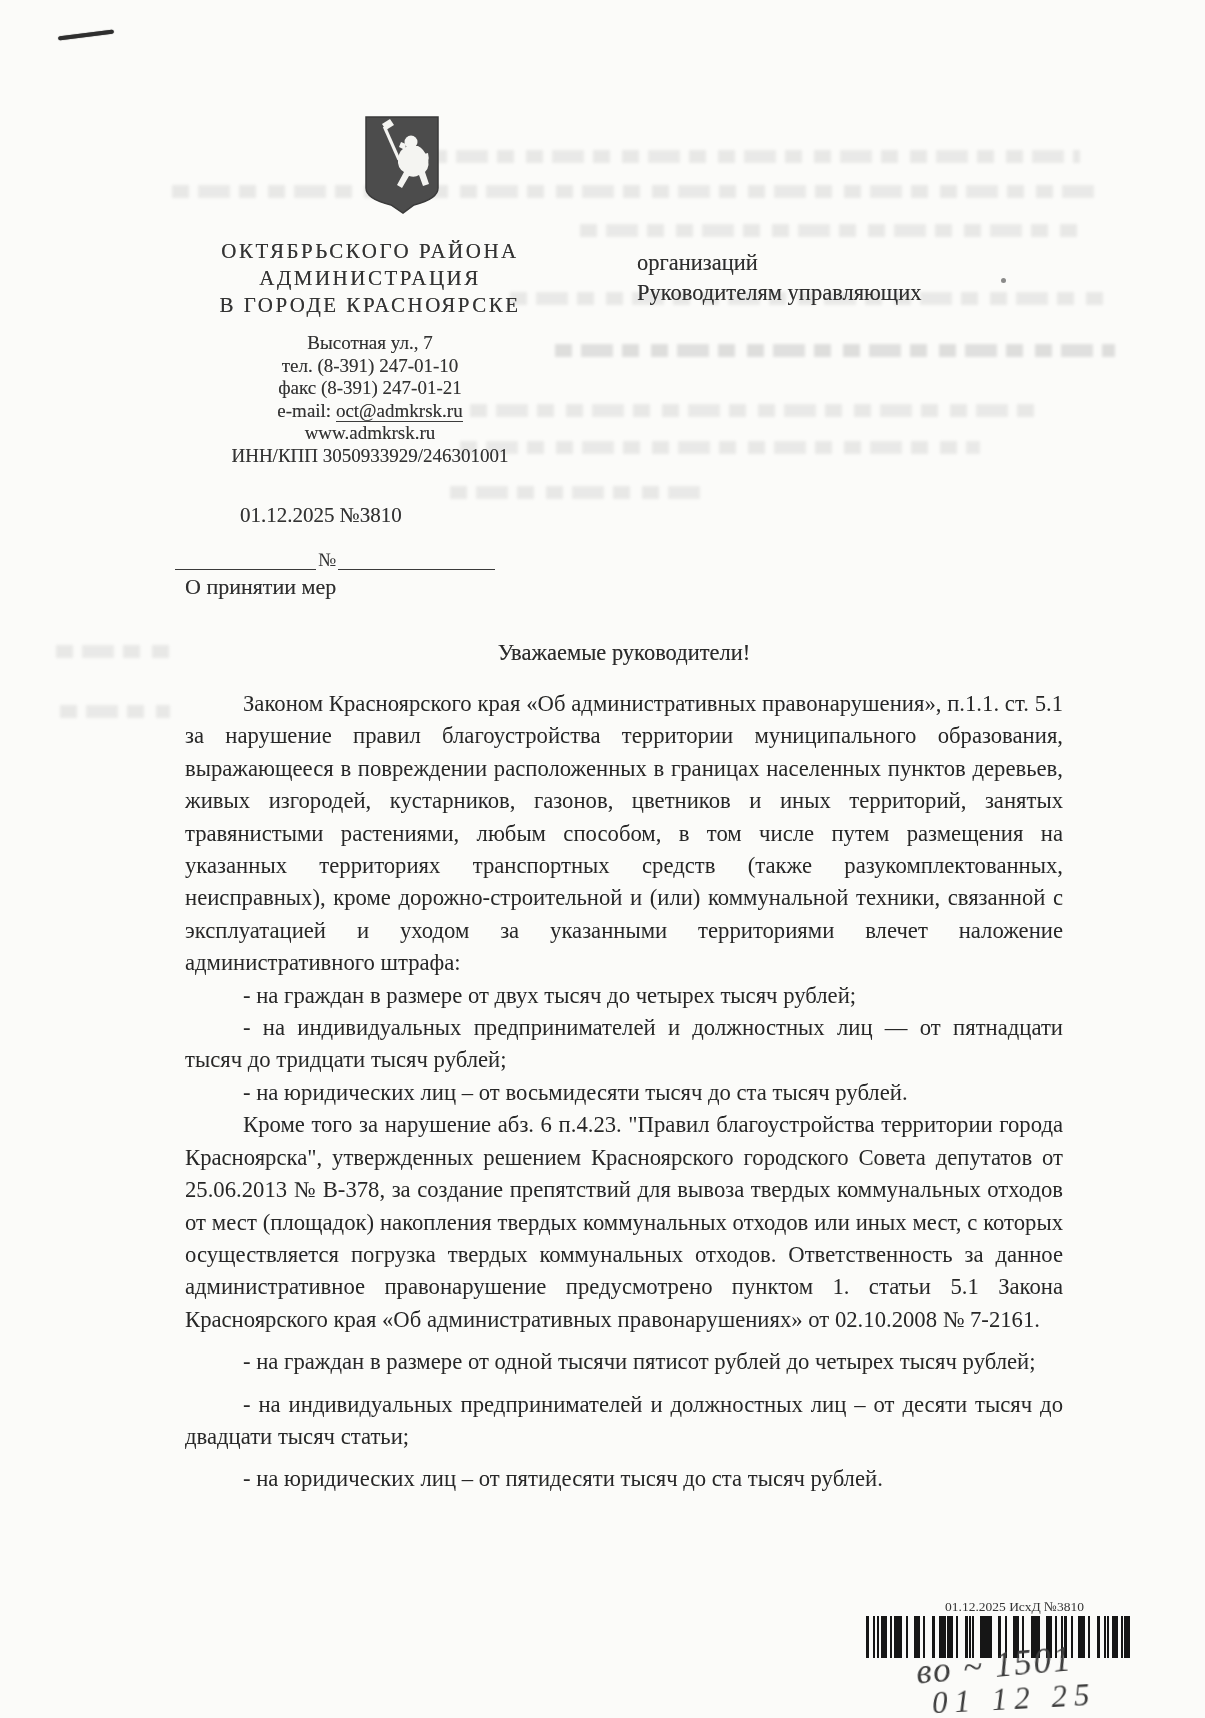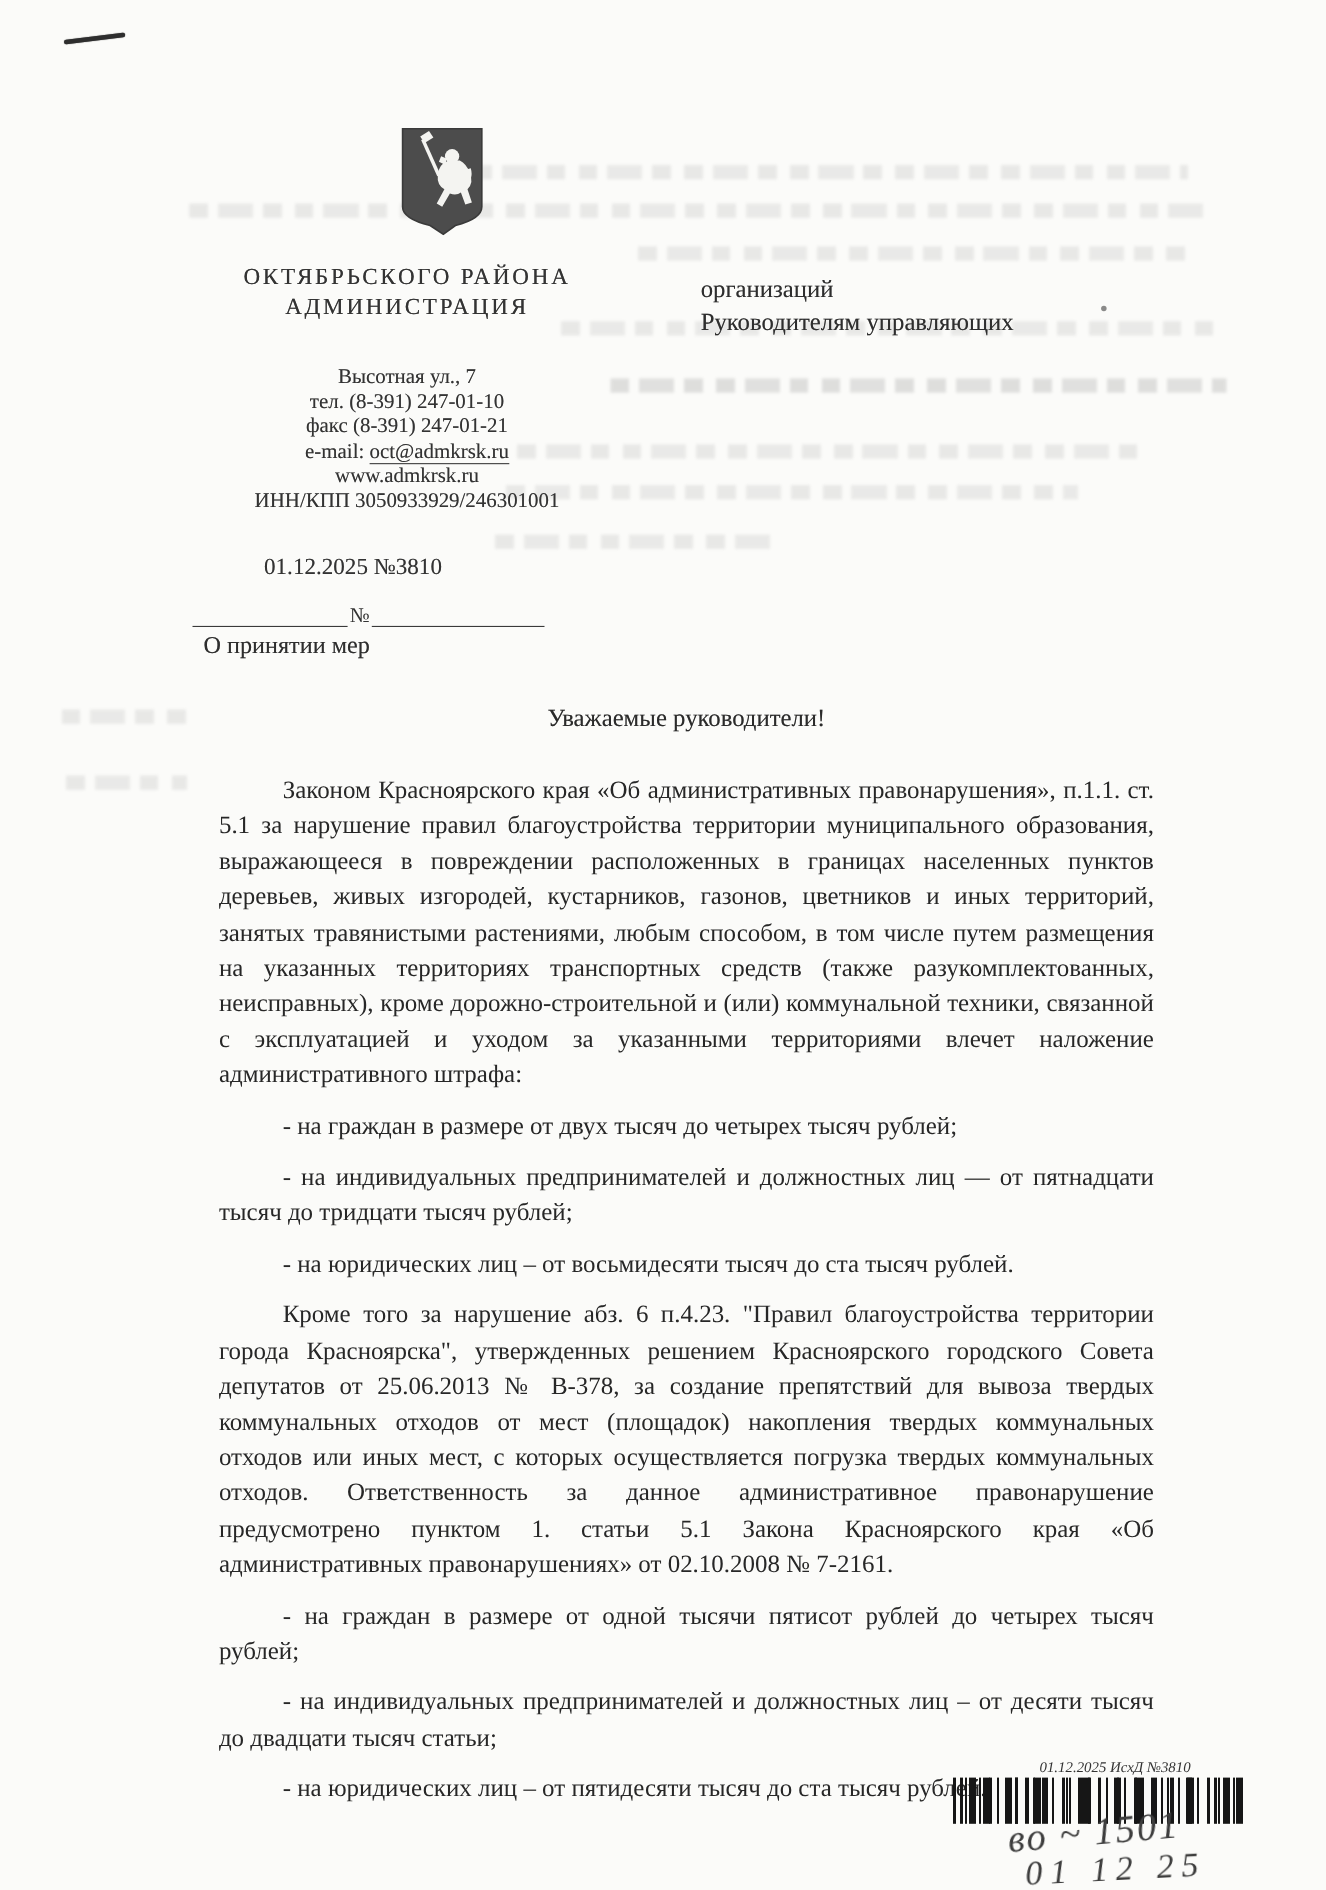--- a/index.html
+++ b/index.html
@@ -33,32 +33,32 @@
   .num-line .num-sign{font-size:19px;line-height:19px;padding:0 2px 1px 2px;color:#333;}
   .subject{left:185px;top:574px;font-size:22px;color:#2e2e2e;}
 
   .addressee{left:637px;top:248px;width:420px;font-size:22.5px;line-height:30px;color:#2e2e2e;}
   .stray-dot{left:1001px;top:278px;width:5px;height:5px;background:#5a5a5a;border-radius:50%;opacity:.7;}
 
   
   .salutation{left:185px;top:640px;width:878px;text-align:center;font-size:22.5px;color:#2b2b2b;}
   .body-text{left:185px;top:688px;width:878px;font-size:22.7px;line-height:32.4px;
     text-align:justify;color:#272727;}
-  .body-text p{margin:14px;text-indent:58px;}
+  .body-text p{margin:0;text-indent:58px;}
   .body-text p.sp{margin-top:10px;}
 
   
   .bleed{opacity:.13;filter:blur(1.6px);height:13px;
     background:repeating-linear-gradient(90deg,#6f6f6f 0 17px,transparent 17px 26px,
       #7a7a7a 26px 58px,transparent 58px 67px,#6f6f6f 67px 84px,transparent 84px 96px);}
   .bleed.dark{opacity:.2;}
 
   
   .reg-label{left:945px;top:1599px;width:200px;font-size:13.5px;color:#333;
-    font-family:"Liberation Serif", serif;font-style:italic;}
+    font-family:"Liberation Serif", serif;}
   .barcode{left:866px;top:1616px;width:264px;height:42px;
     background:
      repeating-linear-gradient(90deg,#161616 0 3px,transparent 3px 7px,#161616 7px 9px,
        transparent 9px 15px,#161616 15px 21px,transparent 21px 24px,#161616 24px 26px,transparent 26px 33px),
      repeating-linear-gradient(90deg,transparent 0 11px,#161616 11px 13px,transparent 13px 28px,
        #161616 28px 34px,transparent 34px 46px);
     filter:blur(.3px);}
   .hand1{left:916px;top:1646px;font-size:35px;font-style:italic;color:#3d3d3d;
     transform:rotate(-5deg);letter-spacing:2px;filter:blur(.3px);}
   .hand2{left:932px;top:1681px;font-size:31px;font-style:italic;color:#3d3d3d;
@@ -90,20 +90,21 @@
 
   <circle cx="47" cy="26" r="6.5" fill="#f4f4f1"></circle>
   <path d="M44,30 q-9,3 -10,13 q-1,9 6,13 l-7,13 5,3 7,-12 q6,2 10,-1 l4,11 6,-2 -4,-12 q6,-6 2,-15 q-3,-8 -9,-11 z" fill="#f4f4f1"></path>
   <path d="M58,52 q9,-4 6,-15 l-4,1 q3,8 -4,11 z" fill="#f4f4f1"></path>
   <path d="M41,34 l-6,-3 2,-5 5,2 z" fill="#f4f4f1"></path>
 </svg>
 
 <div class="abs org-name ink">
   <div>ОКТЯБРЬСКОГО  РАЙОНА</div>
   <div>АДМИНИСТРАЦИЯ</div>
+  <div>В ГОРОДЕ  КРАСНОЯРСКЕ</div>
 </div>
 
 <div class="abs addr ink">
   <div>Высотная ул., 7</div>
   <div>тел. (8-391) 247-01-10</div>
   <div>факс  (8-391) 247-01-21</div>
   <div>
     <span>e-mail: </span><span class="email-u">oct@admkrsk.ru</span>
   </div>
   <div>www.admkrsk.ru</div>

